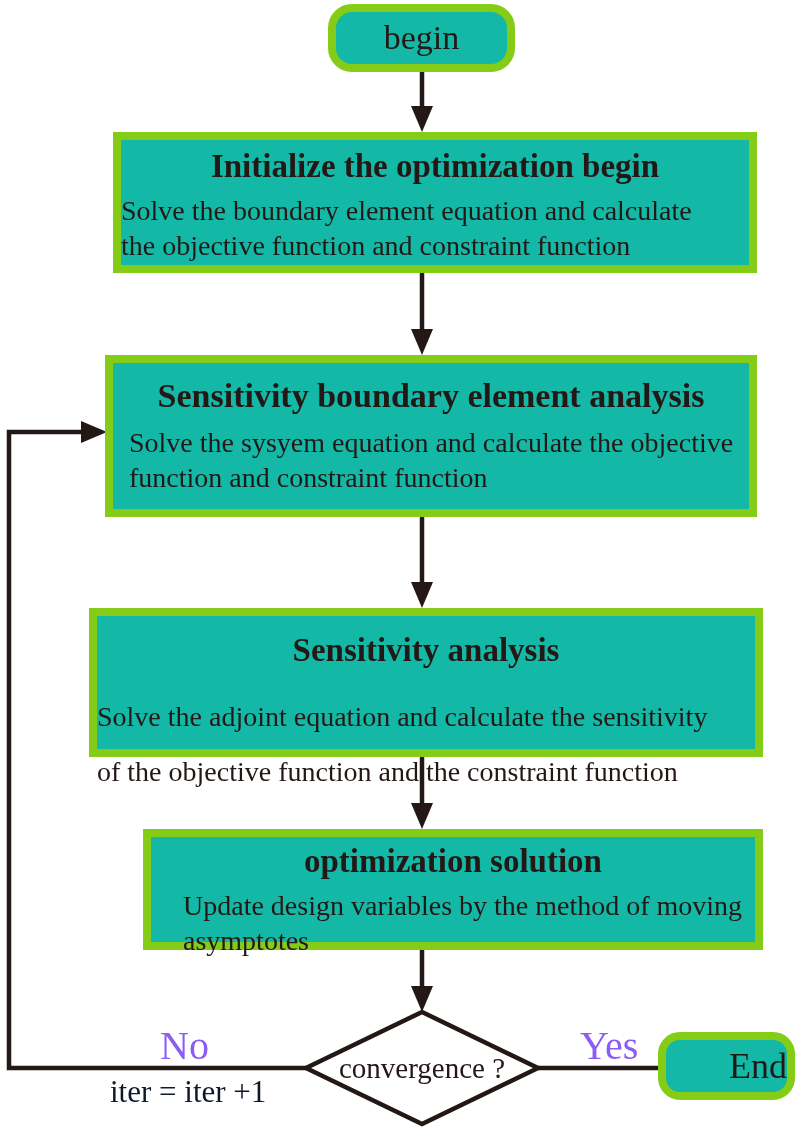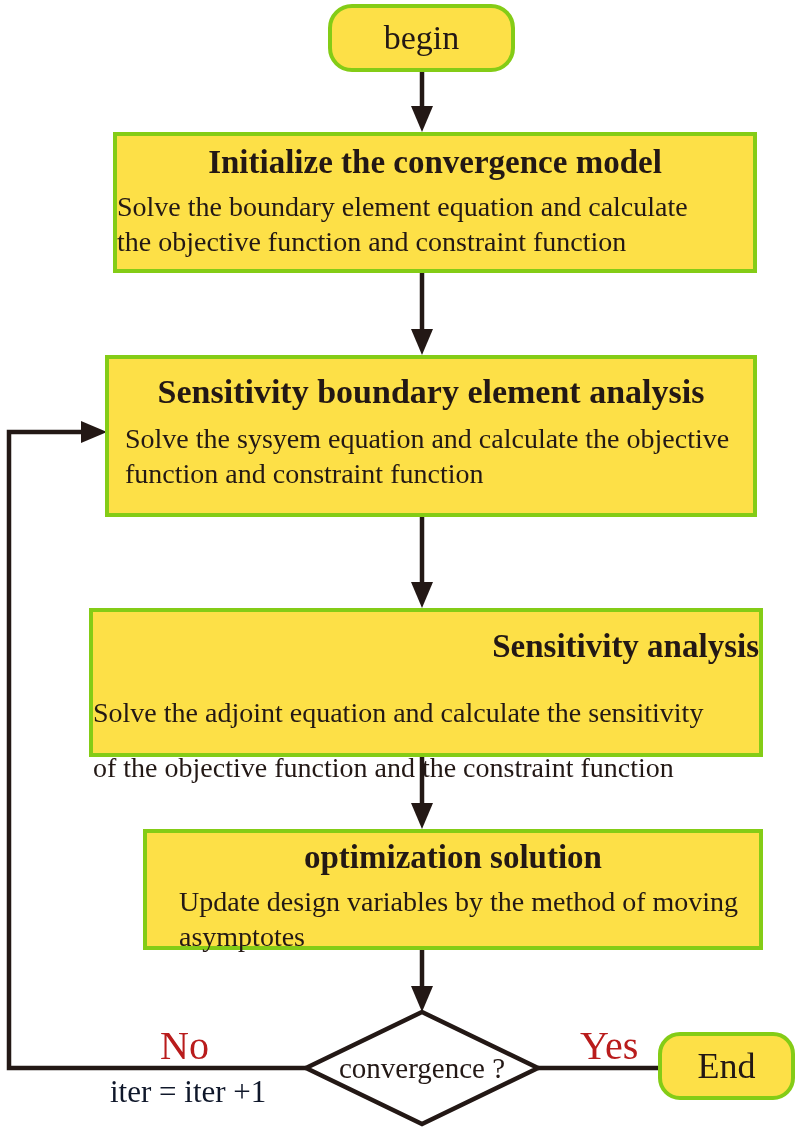--- a/index.html
+++ b/index.html
@@ -2,41 +2,41 @@
 <html><head>
 <meta charset="utf-8">
 <style>
   html,body{margin:0;padding:0;background:#ffffff;}
   .canvas{
     position:relative;width:803px;height:1129px;background:#ffffff;
     font-family:"Liberation Serif","DejaVu Serif",serif;color:#231815;overflow:hidden;
   }
   .connectors{position:absolute;left:0;top:0;width:803px;height:1129px;}
   .node{
-    position:absolute;box-sizing:border-box;background:#fde047;
-    border:4px solid #84cc16;display:flex;align-items:center;justify-content:center;
+    position:absolute;box-sizing:border-box;background:#14b8a6;
+    border:8px solid #84cc16;display:flex;align-items:center;justify-content:center;
   }
   .terminal{border-radius:24px;font-size:34px;}
   .terminal-end{border-radius:22px;font-size:36px;}
   .process{flex-direction:column;align-items:stretch;justify-content:flex-start;}
   .box-title{font-weight:bold;text-align:center;white-space:nowrap;}
   .box-body{font-size:28px;line-height:35px;white-space:nowrap;}
   .b1 .box-title{font-size:33px;margin-top:8px;margin-bottom:8px;}
   .b1 .box-body{}
   .b2 .box-title{font-size:34px;margin-top:14px;margin-bottom:10px;}
   .b2 .box-body{padding-left:16px;}
-  .b3 .box-title{font-size:33px;margin-top:16px;margin-bottom:10px;text-align:right;}
+  .b3 .box-title{font-size:33px;margin-top:16px;margin-bottom:10px;}
   .b3 .box-body{margin-top:20px;}
   .b4 .box-title{font-size:33px;margin-top:6px;margin-bottom:8px;}
   .b4 .box-body{padding-left:32px;}
   .decision-label{
     position:absolute;left:306px;top:1012px;width:232px;height:112px;
     display:flex;align-items:center;justify-content:center;font-size:29px;
   }
-  .edge-label{position:absolute;font-size:40px;color:#b91c1c;}
+  .edge-label{position:absolute;font-size:40px;color:#8b5cf6;}
   .iter-label{position:absolute;font-size:31px;color:#0f172a;}
 </style>
 </head>
 <body>
 
 <div class="canvas">
 
   <svg class="connectors" viewBox="0 0 803 1129" xmlns="http://www.w3.org/2000/svg">
     <g stroke="#231815" stroke-width="4.5" fill="none">
       <line x1="422" y1="70" x2="422" y2="110"></line>
@@ -56,21 +56,21 @@
       <polygon points="107,432 81,421 81,443"></polygon>
     </g>
     <polygon points="422,1012 538,1068 422,1124 306,1068" fill="#ffffff" stroke="#231815" stroke-width="4.5"></polygon>
   </svg>
 
   <div class="node terminal" style="left:328px;top:4px;width:187px;height:68px;">
     <span>begin</span>
   </div>
 
   <div class="node process b1" style="left:113px;top:132px;width:644px;height:141px;">
-    <div class="box-title">Initialize the convergence model</div>
+    <div class="box-title">Initialize the optimization begin</div>
     <div class="box-body">Solve the boundary element equation and calculate</div>
     <div class="box-body">the objective function and constraint function</div>
   </div>
 
   <div class="node process b2" style="left:105px;top:355px;width:652px;height:162px;">
     <div class="box-title">Sensitivity boundary element analysis</div>
     <div class="box-body">Solve the sysyem equation and calculate the objective</div>
     <div class="box-body">function and constraint function</div>
   </div>
 
@@ -83,21 +83,21 @@
   <div class="node process b4" style="left:143px;top:829px;width:620px;height:121px;">
     <div class="box-title">optimization solution</div>
     <div class="box-body">Update design variables by the method of moving</div>
     <div class="box-body">asymptotes</div>
   </div>
 
   <div class="decision-label">
     <span>convergence ?</span>
   </div>
 
-  <div class="node terminal-end node" style="left:658px;top:1032px;width:137px;height:68px;border-radius:22px;">
+  <div class="node terminal-end node" style="left:658px;top:1032px;width:137px;height:68px;border-radius:22px;justify-content:flex-end;">
     <span>End</span>
   </div>
 
   <div class="edge-label" style="left:160px;top:1022px;">No</div>
   <div class="edge-label" style="left:580px;top:1022px;">Yes</div>
   <div class="iter-label" style="left:110px;top:1074px;">iter = iter +1</div>
 
 </div>
 
 </body></html>

